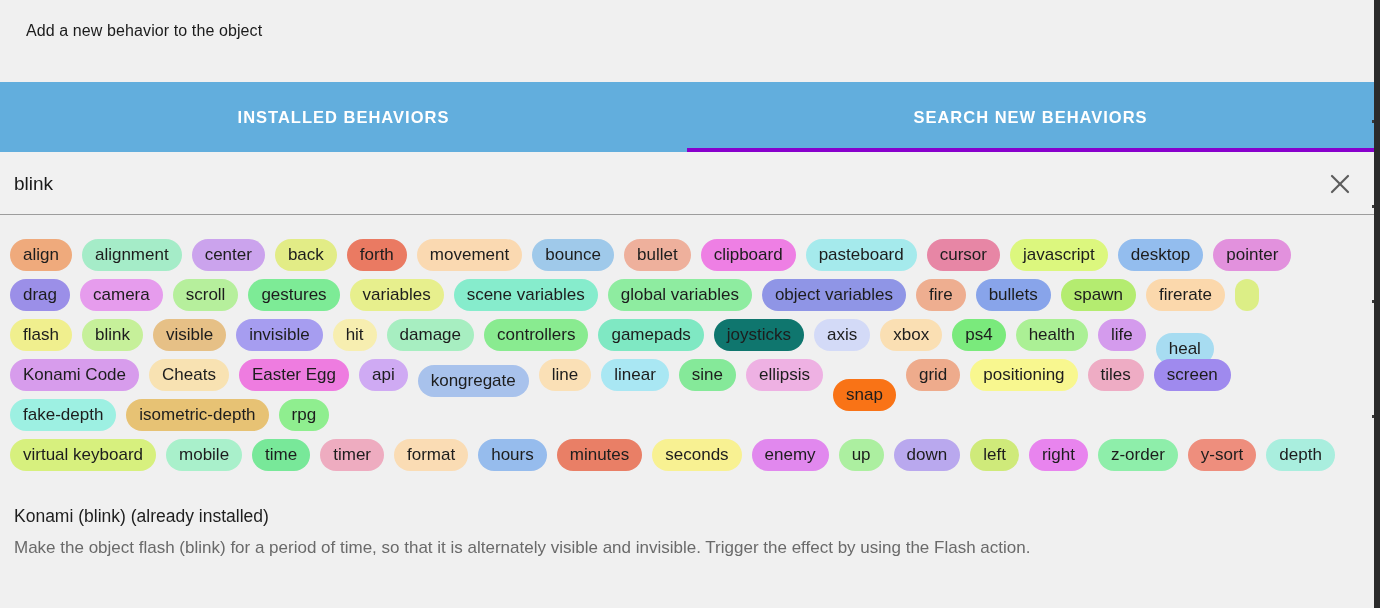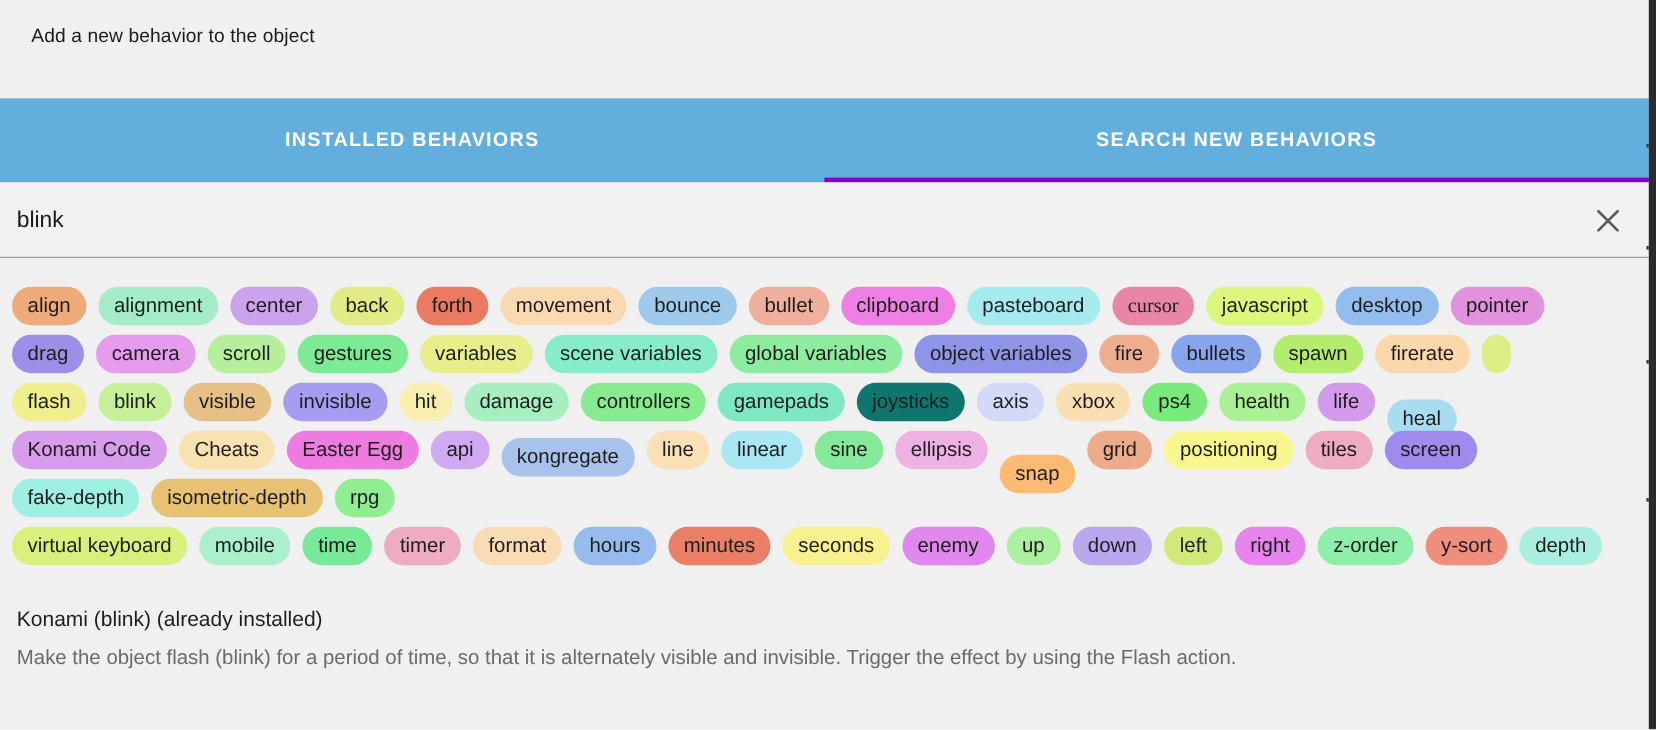--- a/index.html
+++ b/index.html
@@ -222,21 +222,21 @@
           <span class="tag" style="background: rgb(239, 170, 124);">align</span>
           <span class="tag" style="background: rgb(165, 236, 200);">alignment</span>
           <span class="tag" style="background: rgb(203, 163, 237);">center</span>
           <span class="tag" style="background: rgb(226, 236, 134);">back</span>
           <span class="tag" style="background: rgb(234, 122, 98);">forth</span>
           <span class="tag" style="background: rgb(250, 217, 177);">movement</span>
           <span class="tag" style="background: rgb(159, 201, 234);">bounce</span>
           <span class="tag" style="background: rgb(238, 176, 156);">bullet</span>
           <span class="tag" style="background: rgb(238, 127, 228);">clipboard</span>
           <span class="tag" style="background: rgb(165, 234, 236);">pasteboard</span>
-          <span class="tag" style="background: rgb(231, 134, 165); font-family: Liberation Serif, serif;">cursor</span>
+          <span class="tag" style="background: rgb(231, 134, 165);">cursor</span>
           <span class="tag" style="background: rgb(220, 247, 126);">javascript</span>
           <span class="tag" style="background: rgb(147, 189, 238);">desktop</span>
           <span class="tag" style="background: rgb(226, 145, 221);">pointer</span>
         </div>
         <div class="tag-row">
           <span class="tag" style="background: rgb(155, 143, 232);">drag</span>
           <span class="tag" style="background: rgb(230, 156, 237);">camera</span>
           <span class="tag" style="background: rgb(182, 239, 156);">scroll</span>
           <span class="tag" style="background: rgb(125, 235, 150);">gestures</span>
           <span class="tag" style="background: rgb(231, 239, 141);">variables</span>
@@ -269,21 +269,21 @@
         <div class="tag-row">
           <span class="tag" style="background: rgb(215, 156, 236);">Konami Code</span>
           <span class="tag" style="background: rgb(248, 226, 178);">Cheats</span>
           <span class="tag" style="background: rgb(238, 124, 224);">Easter Egg</span>
           <span class="tag" style="background: rgb(207, 170, 243);">api</span>
           <span class="tag" style="background: rgb(168, 194, 236); margin-top: 12px;">kongregate</span>
           <span class="tag" style="background: rgb(250, 224, 182);">line</span>
           <span class="tag" style="background: rgb(169, 231, 243);">linear</span>
           <span class="tag" style="background: rgb(133, 233, 153);">sine</span>
           <span class="tag" style="background: rgb(238, 177, 227);">ellipsis</span>
-          <span class="tag" style="background: #fdba74; margin-top: 39px;">snap</span>
+          <span class="tag" style="background: #f97316; margin-top: 39px;">snap</span>
           <span class="tag" style="background: rgb(238, 171, 140);">grid</span>
           <span class="tag" style="background: rgb(248, 247, 143);">positioning</span>
           <span class="tag" style="background: rgb(238, 172, 196);">tiles</span>
           <span class="tag" style="background: rgb(159, 138, 238);">screen</span>
         </div>
         <div class="tag-row">
           <span class="tag" style="background: rgb(157, 240, 226);">fake-depth</span>
           <span class="tag" style="background: rgb(231, 194, 116);">isometric-depth</span>
           <span class="tag" style="background: rgb(143, 238, 143);">rpg</span>
         </div>

